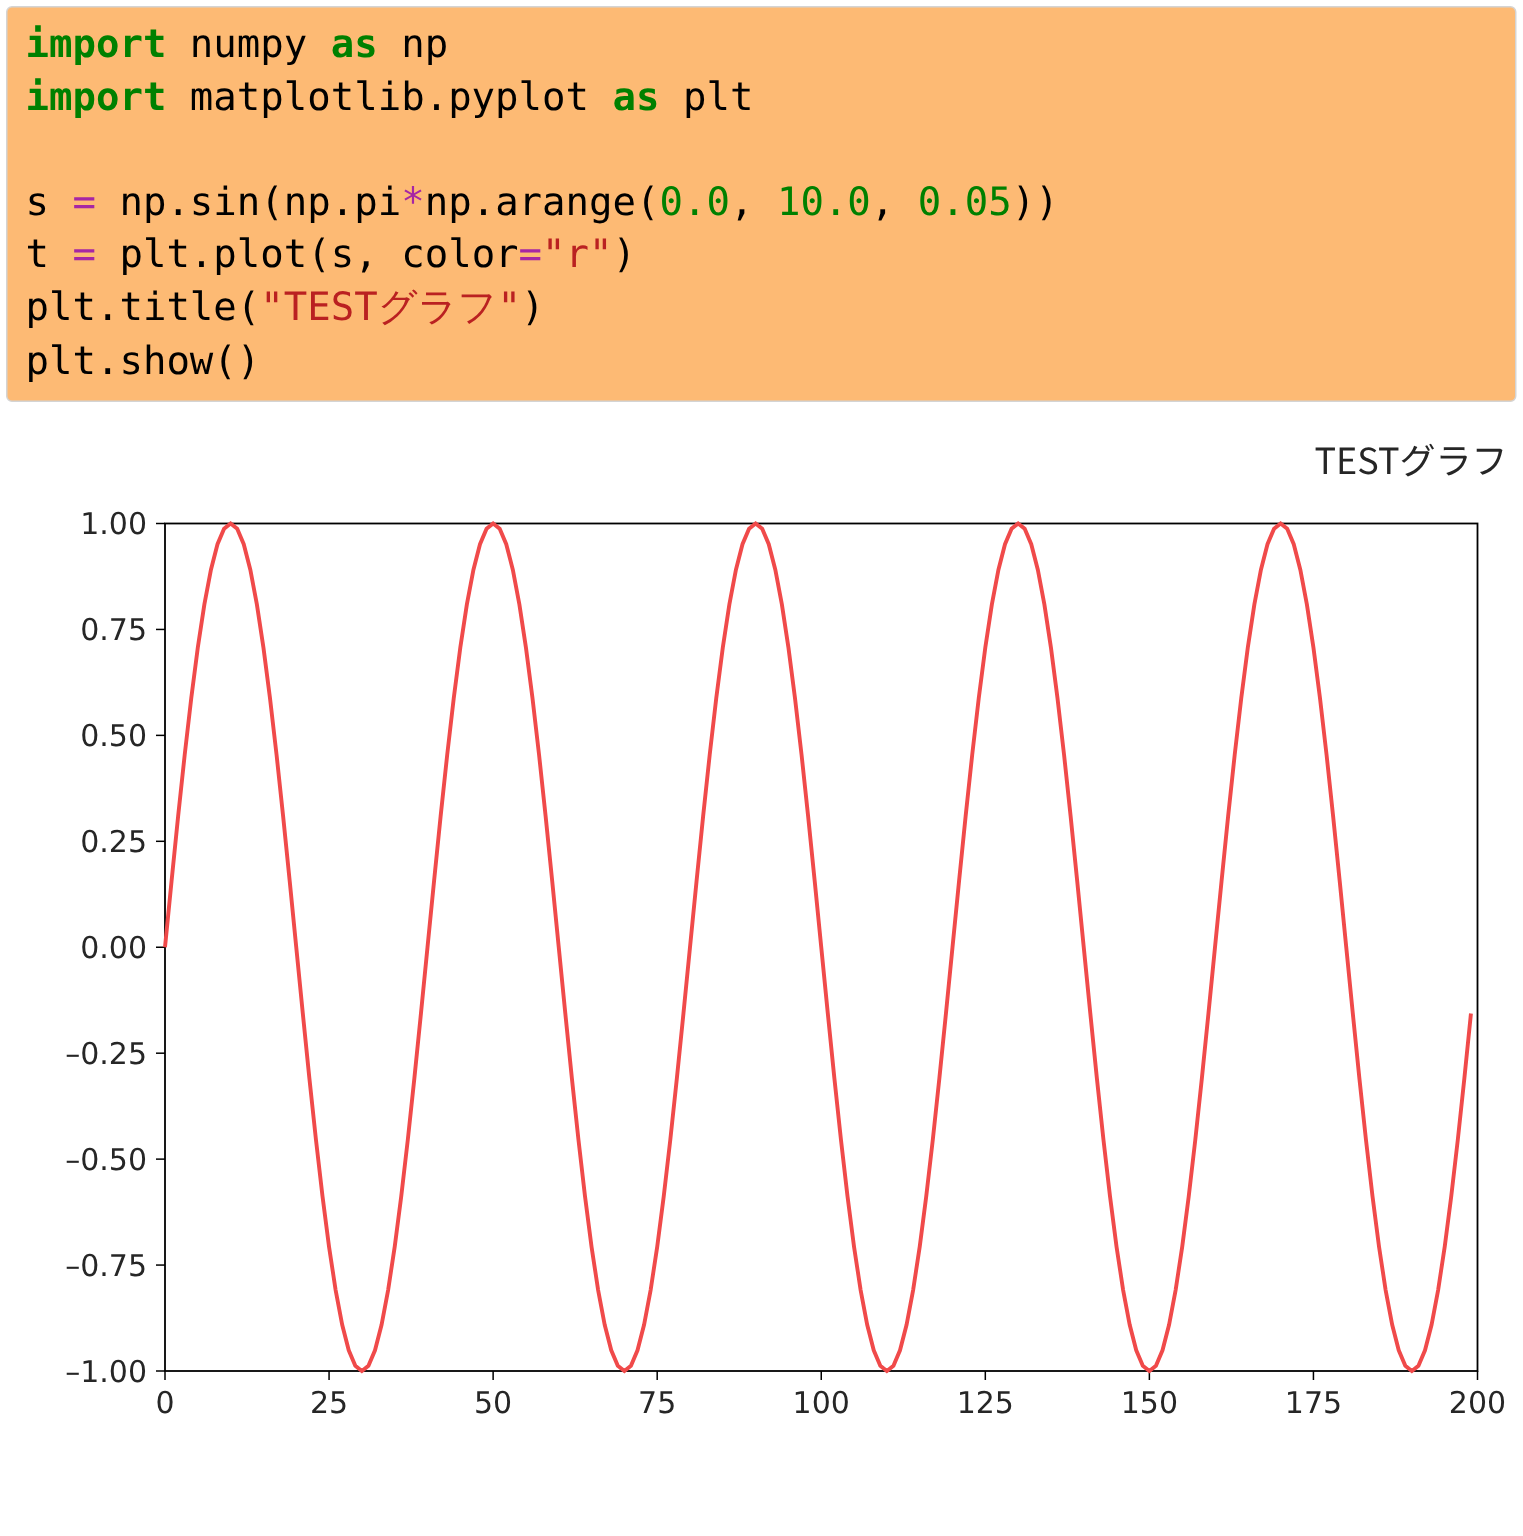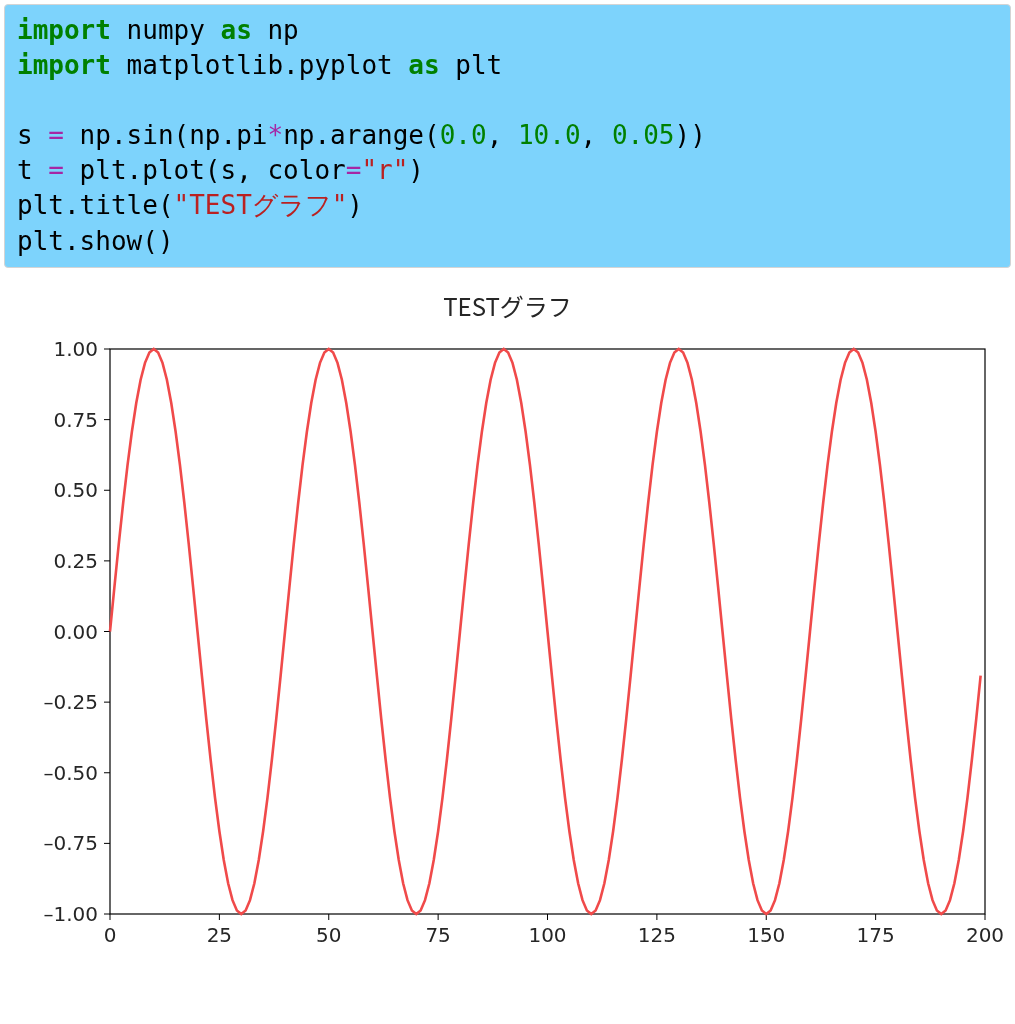--- a/index.html
+++ b/index.html
@@ -3,41 +3,41 @@
 <meta charset="utf-8">
 <style>
   body {
     margin: 0;
     padding: 0;
     font-family: -apple-system, BlinkMacSystemFont, "Segoe UI", Helvetica, Arial, sans-serif;
     background: #ffffff;
     width: 1015px;
   }
   .code-block {
-    background: #7dd3fc;
+    background: #fdba74;
     border: 1px solid #d4d4d4;
     border-radius: 4px;
     padding: 8px 12px;
     margin: 4px;
     font-family: Menlo, Consolas, "DejaVu Sans Mono", monospace;
     font-size: 26px;
     line-height: 1.35;
     white-space: pre;
     color: #000000;
   }
   .kw { color: #008000; font-weight: bold; }
   .op { color: #a626a4; }
   .num { color: #008000; }
   .str { color: #ba2121; }
   .chart-wrap {
     margin-top: 20px;
     padding: 0 10px 20px 10px;
   }
   .chart-title {
-    text-align: center;
+    text-align: right;
     font-size: 24px;
     color: #262626;
     margin: 6px 0 6px 0;
     font-family: "Hiragino Sans", "Noto Sans CJK JP", Arial, sans-serif;
   }
   svg { display: block; }
   .axis-line { stroke: #000000; stroke-width: 1.2; fill: none; }
   .tick-line { stroke: #000000; stroke-width: 1; }
   .tick-label { font-size: 20px; fill: #262626; font-family: "DejaVu Sans", Arial, sans-serif; }
   .plot-line { stroke: #f04a4a; stroke-width: 2.6; fill: none; }

